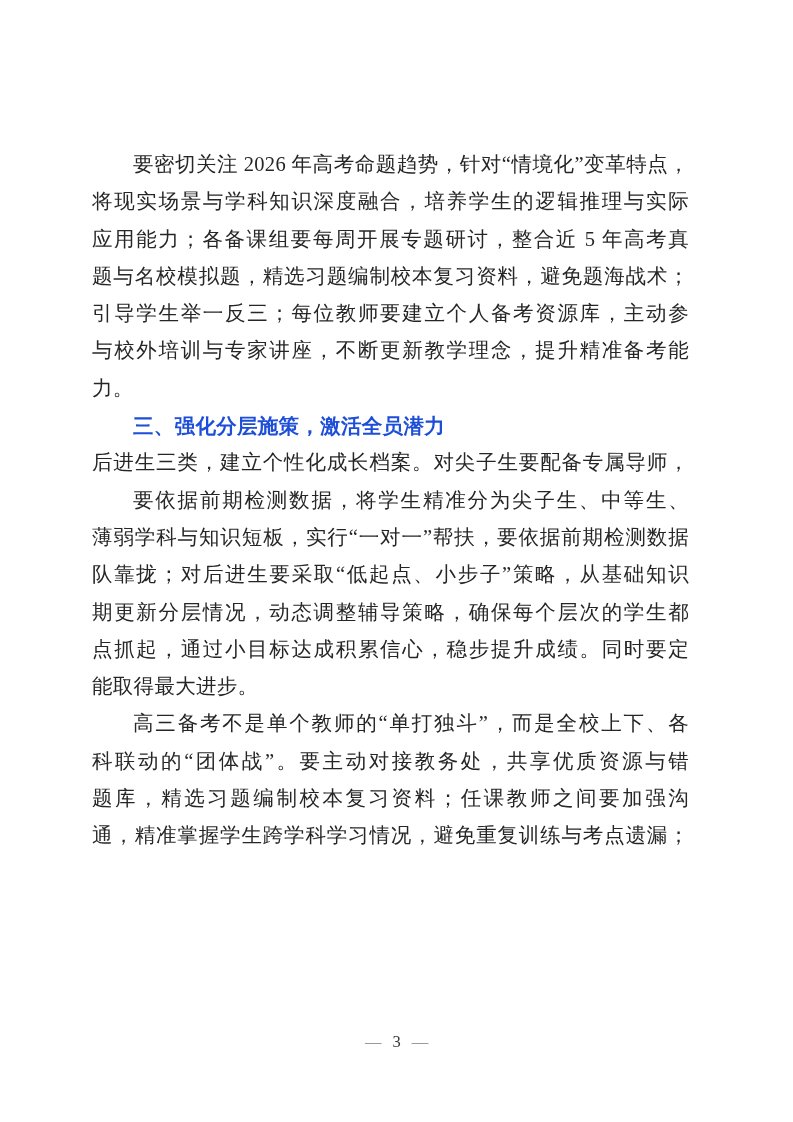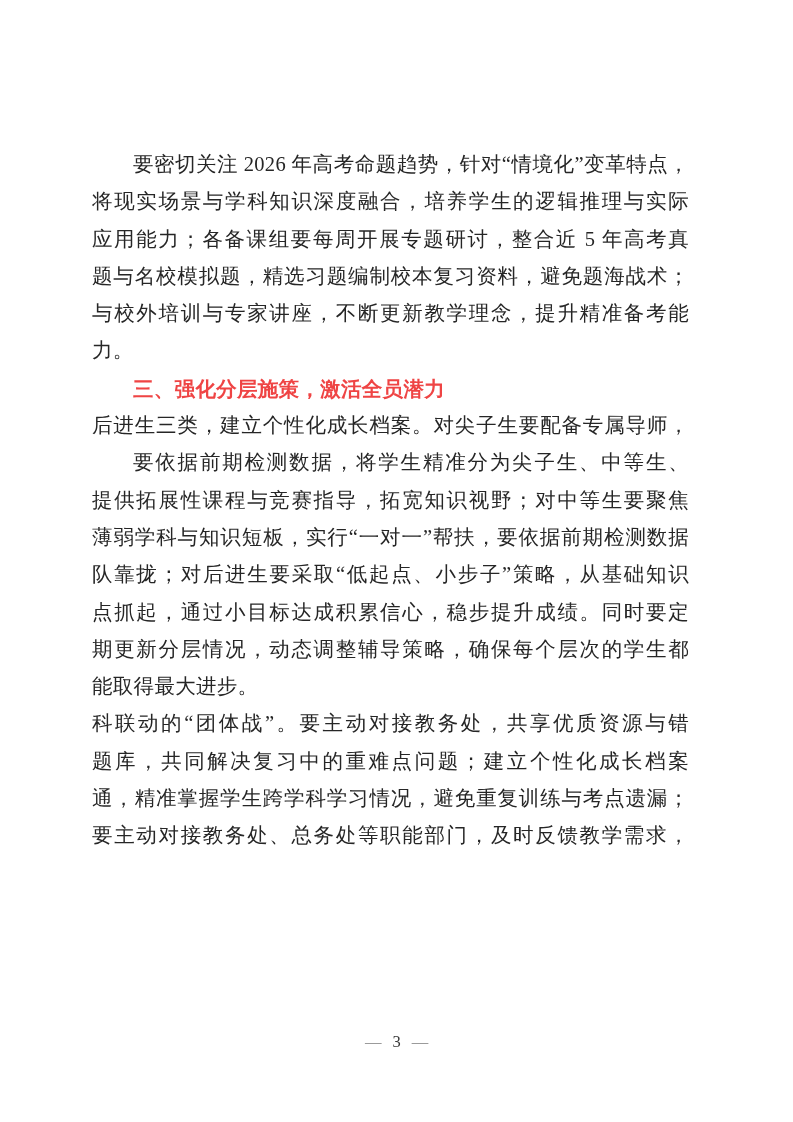--- a/index.html
+++ b/index.html
@@ -34,21 +34,21 @@
   }
   .first {
     text-indent: 2em;
   }
   .heading {
     font-family: "Liberation Sans", "DejaVu Sans", sans-serif;
     font-weight: 700;
     font-size: 20.5px;
     line-height: 37.3px;
     text-indent: 2em;
-    color: #ef4444;
+    color: #1d4ed8;
     text-align: left;
   }
   .footer {
     position: absolute;
     left: 0;
     top: 1031px;
     width: 793px;
     text-align: center;
     font-size: 16.5px;
     line-height: 22px;
@@ -69,43 +69,43 @@
 
 <div class="page">
 
   <div class="content">
 
     <div>
       <div class="line fill first">要密切关注 2026 年高考命题趋势，针对“情境化”变革特点，</div>
       <div class="line fill">将现实场景与学科知识深度融合，培养学生的逻辑推理与实际</div>
       <div class="line fill">应用能力；各备课组要每周开展专题研讨，整合近 5 年高考真</div>
       <div class="line fill">题与名校模拟题，精选习题编制校本复习资料，避免题海战术；</div>
+      <div class="line fill">引导学生举一反三；每位教师要建立个人备考资源库，主动参</div>
       <div class="line fill">与校外培训与专家讲座，不断更新教学理念，提升精准备考能</div>
       <div class="line">力。</div>
     </div>
 
     <div class="line heading">三、强化分层施策，激活全员潜力</div>
 
     <div>
       <div class="line fill">后进生三类，建立个性化成长档案。对尖子生要配备专属导师，</div>
       <div class="line fill first">要依据前期检测数据，将学生精准分为尖子生、中等生、</div>
-      <div class="line fill">提供拓展性课程与竞赛指导，拓宽知识视野；对中等生要聚焦</div>
       <div class="line fill">薄弱学科与知识短板，实行“一对一”帮扶，要依据前期检测数据</div>
       <div class="line fill">队靠拢；对后进生要采取“低起点、小步子”策略，从基础知识</div>
+      <div class="line fill">期更新分层情况，动态调整辅导策略，确保每个层次的学生都</div>
       <div class="line fill">点抓起，通过小目标达成积累信心，稳步提升成绩。同时要定</div>
-      <div class="line fill">期更新分层情况，动态调整辅导策略，确保每个层次的学生都</div>
       <div class="line">能取得最大进步。</div>
     </div>
 
 
     <div>
+      <div class="line fill first">高三备考不是单个教师的“单打独斗”，而是全校上下、各</div>
       <div class="line fill">科联动的“团体战”。要主动对接教务处，共享优质资源与错</div>
-      <div class="line fill">题库，共同解决复习中的重难点问题；建立个性化成长档案</div>
+      <div class="line fill">题库，精选习题编制校本复习资料；任课教师之间要加强沟</div>
       <div class="line fill">通，精准掌握学生跨学科学习情况，避免重复训练与考点遗漏；</div>
-      <div class="line fill">要主动对接教务处、总务处等职能部门，及时反馈教学需求，</div>
     </div>
 
   </div>
 
   <div class="footer">
     <span class="dash">—</span><span class="num">3</span><span class="dash">—</span>
   </div>
 
 </div>
 

